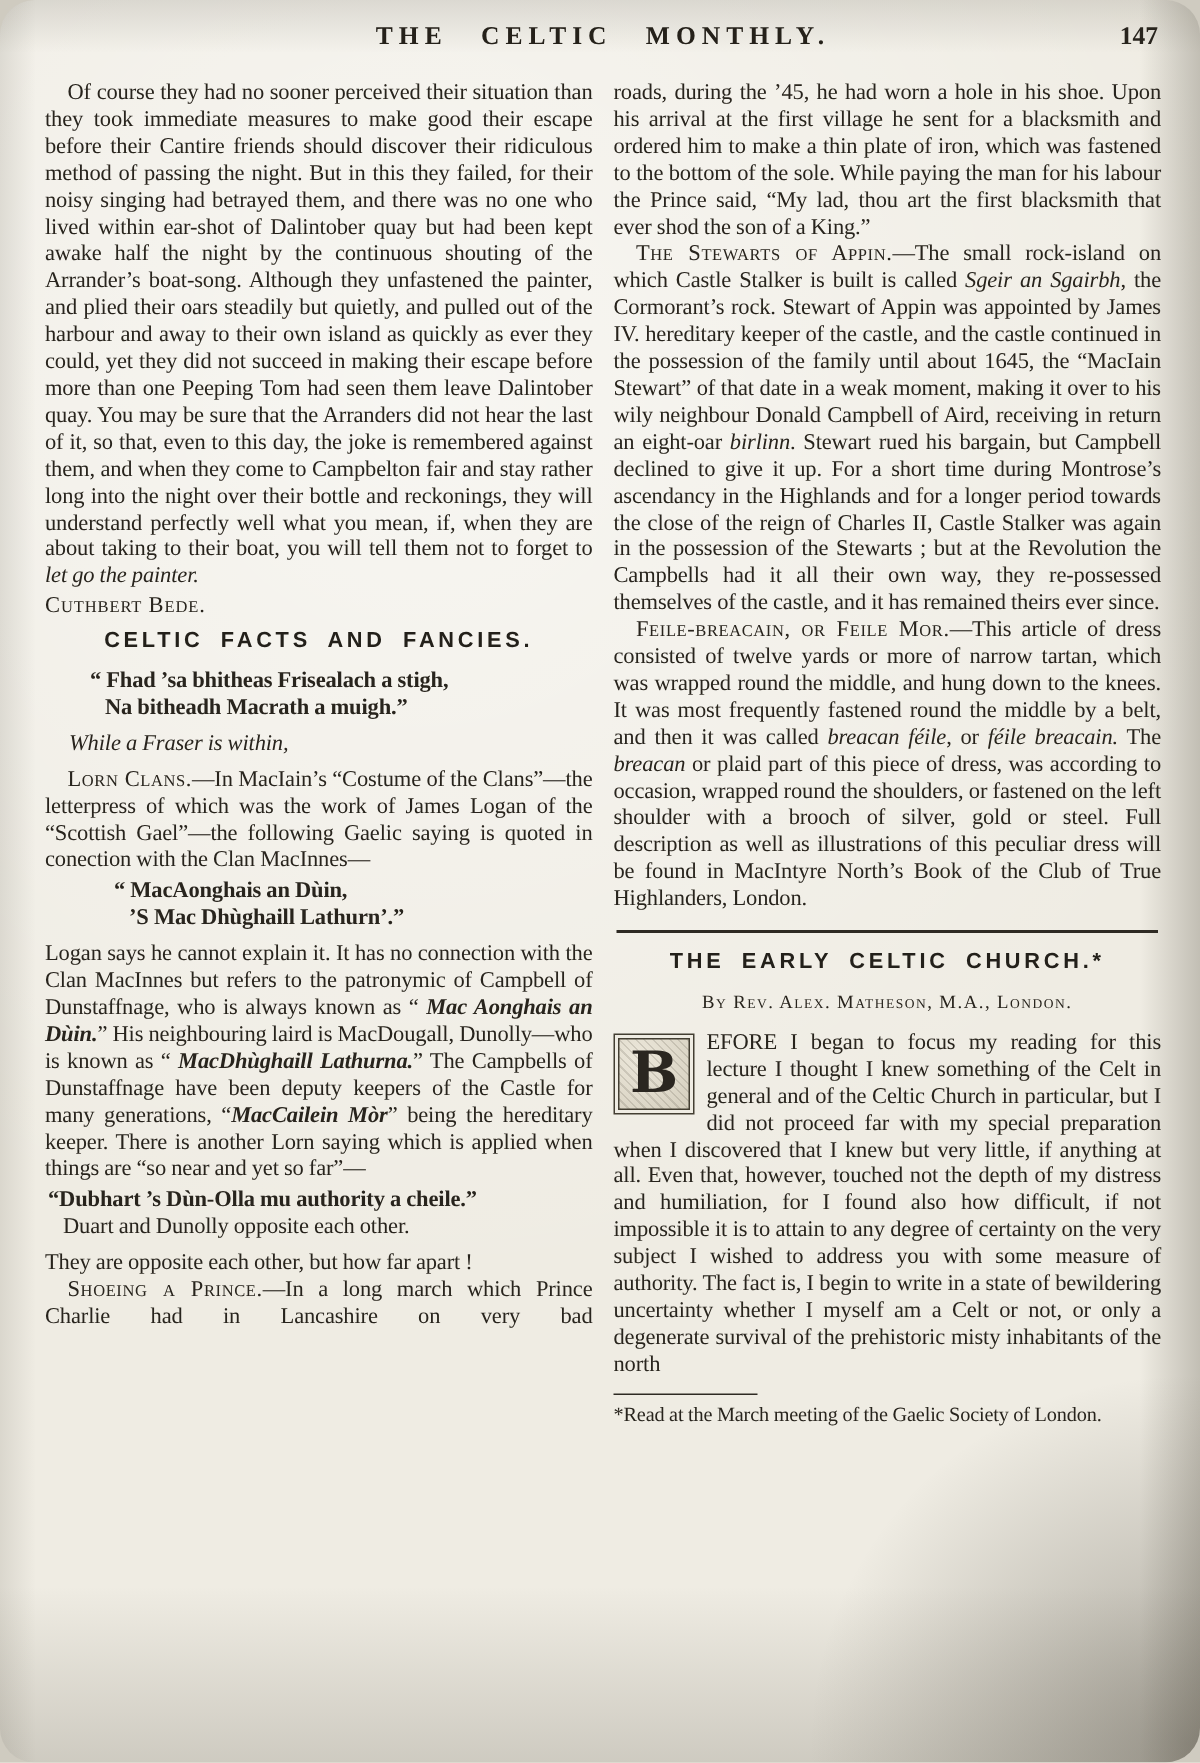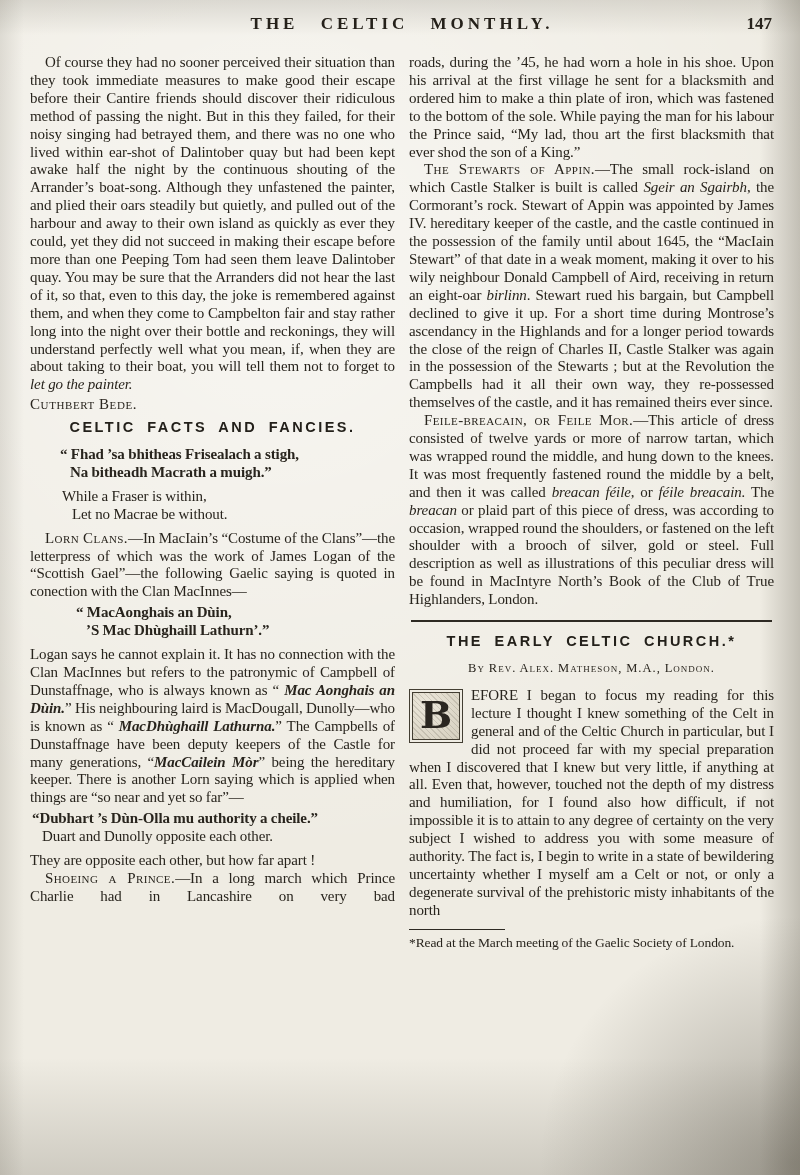--- a/index.html
+++ b/index.html
@@ -11,38 +11,39 @@
   }
   .page {
     position:relative; width:800px; height:1175px; overflow:hidden;
     padding:8px 26px 0 30px;
     background:
       radial-gradient(45% 30% at 99% 99%, rgba(75,70,58,0.42), rgba(75,70,58,0) 70%),
       linear-gradient(to right, rgba(90,85,72,0.14) 0%, rgba(90,85,72,0) 3%, rgba(90,85,72,0) 95%, rgba(90,85,72,0.30) 100%),
       linear-gradient(to bottom, rgba(90,85,72,0.16) 0%, rgba(90,85,72,0) 3%, rgba(90,85,72,0) 90%, rgba(90,85,72,0.22) 100%),
       radial-gradient(120% 85% at 35% 22%, rgba(255,255,255,0.55) 0%, rgba(255,255,255,0) 60%),
       #efece3;
+    border-radius: 23px;
   }
   .header { position:relative; text-align:center; padding-top:6px; height:34px; margin-bottom:12px; }
   .running-title {
     display:inline-block; font-weight:bold; font-size:17px;
     letter-spacing:4px; word-spacing:14px; color:#25211a;
   }
   .page-number { position:absolute; right:2px; top:6px; font-size:17px; font-weight:bold; }
   .body { display:flex; gap:14px; }
   .column { flex:1; min-width:0; font-size:15px; line-height:17.9px; text-align:justify; letter-spacing:-0.1px; word-spacing:-0.2px; }
   .para { margin:0; }
   .para.ind { text-indent:15px; }
   .para.jlast { text-align-last:justify; }
   .it { font-style:italic; }
   .bd { font-weight:bold; }
   .bdit { font-weight:bold; font-style:italic; }
   .sc { font-variant:small-caps; letter-spacing:0.4px; }
   .verse { margin:3px 0 6px 30px; text-align:left; }
-  .verse.tight { margin-left:32px; }
+  .verse.tight { margin-left:16px;font-style:italic; }
   .verse.deep { margin-left:46px; }
   .verse.flush { margin-left:2px; }
   .vline { display:block; }
   .vline + .vline { margin-left:10px; }
   .signature { text-align:left; padding-right:34px; font-variant:small-caps; letter-spacing:0.6px; margin:2px 0 5px; }
   .heading {
     font-family:"Liberation Sans", sans-serif; font-weight:bold; font-size:14.5px;
     text-align:center; letter-spacing:2.5px; word-spacing:5px; margin:3px 0 9px; color:#23201a;
   }
   .byline { text-align:center; font-size:12.5px; font-variant:small-caps; letter-spacing:1px; margin:0 0 9px; }
@@ -73,21 +74,20 @@
     <div class="column">
         <p class="para ind"><span>Of course they had no sooner perceived their situation than they took immediate measures to make good their escape before their Cantire friends should discover their ridiculous method of passing the night. But in this they failed, for their noisy singing had betrayed them, and there was no one who lived within ear-shot of Dalintober quay but had been kept awake half the night by the continuous shouting of the Arrander’s boat-song. Although they unfastened the painter, and plied their oars steadily but quietly, and pulled out of the harbour and away to their own island as quickly as ever they could, yet they did not succeed in making their escape before more than one Peeping Tom had seen them leave Dalintober quay. You may be sure that the Arranders did not hear the last of it, so that, even to this day, the joke is remembered against them, and when they come to Campbelton fair and stay rather long into the night over their bottle and reckonings, they will understand perfectly well what you mean, if, when they are about taking to their boat, you will tell them not to forget to </span><span class="it">let go the painter.</span></p>
         <div class="signature">Cuthbert Bede.</div>
         <h2 class="heading">CELTIC FACTS AND FANCIES.</h2>
         <div class="verse">
           <span class="vline bd">“ Fhad ’sa bhitheas Frisealach a stigh,</span>
           <span class="vline bd">Na bitheadh Macrath a muigh.”</span>
         </div>
         <div class="verse tight">
           <span class="vline">While a Fraser is within,</span>
-          <span class="vline">Let no Macrae be without.</span>
         </div>
         <p class="para ind"><span class="sc">Lorn Clans.</span><span>—In MacIain’s “Costume of the Clans”—the letterpress of which was the work of James Logan of the “Scottish Gael”—the following Gaelic saying is quoted in conection with the Clan MacInnes—</span></p>
         <div class="verse deep">
           <span class="vline bd">“ MacAonghais an Dùin,</span>
           <span class="vline bd">’S Mac Dhùghaill Lathurn’.”</span>
         </div>
         <p class="para"><span>Logan says he cannot explain it. It has no connection with the Clan MacInnes but refers to the patronymic of Campbell of Dunstaffnage, who is always known as “ </span><span class="bdit">Mac Aonghais an Dùin.</span><span>” His neighbouring laird is MacDougall, Dunolly—who is known as “ </span><span class="bdit">MacDhùghaill Lathurna.</span><span>” The Campbells of Dunstaffnage have been deputy keepers of the Castle for many generations, “</span><span class="bdit">MacCailein Mòr</span><span>” being the hereditary keeper. There is another Lorn saying which is applied when things are “so near and yet so far”—</span></p>
         <div class="verse flush">
           <span class="vline bd">“Dubhart ’s Dùn-Olla mu authority a cheile.”</span>
           <span class="vline">Duart and Dunolly opposite each other.</span>

